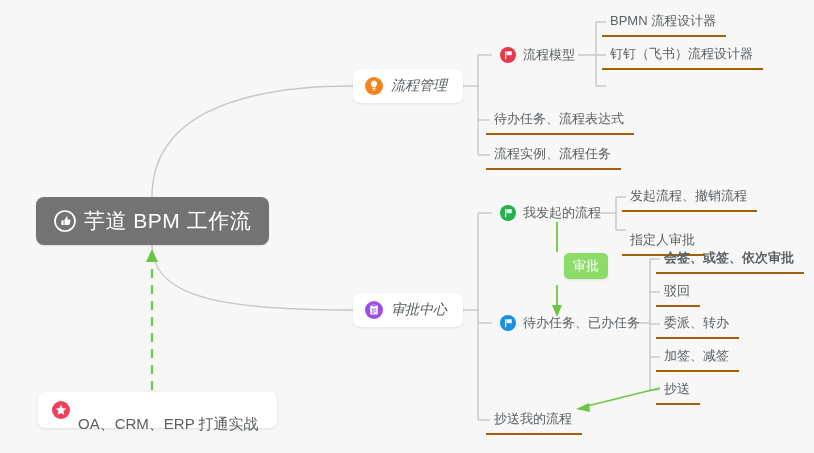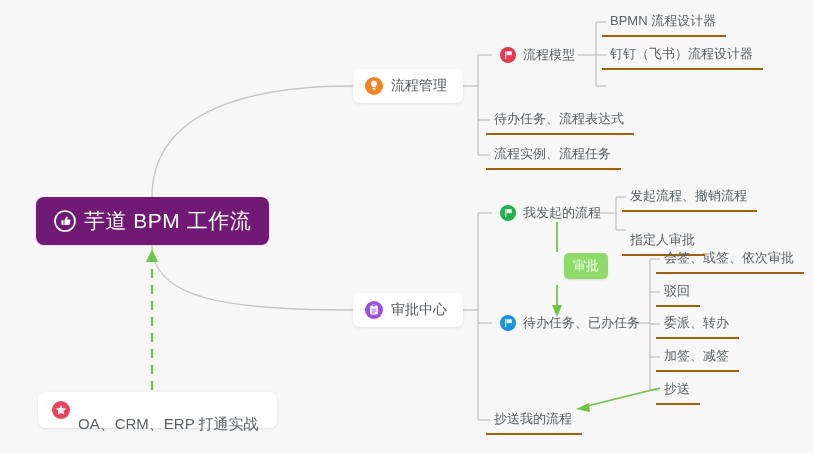--- a/index.html
+++ b/index.html
@@ -29,21 +29,21 @@
   }
   .node {
     position: absolute;
     box-sizing: border-box;
     white-space: nowrap;
     display: flex;
     align-items: center;
   }
   
   .node-root {
-    background: #701a75;
+    background: #737373;
     border-radius: 8px;
     padding: 0 18px;
     height: 48px;
     box-shadow: 0 1px 2px rgba(0,0,0,0.10);
   }
   .node-root .label {
     color: #ffffff;
     font-size: 21px;
     letter-spacing: 0.5px;
   }
@@ -51,20 +51,21 @@
   .node-card {
     background: #ffffff;
     border-radius: 7px;
     height: 34px;
     padding: 0 16px 0 12px;
     box-shadow: 0 1px 3px rgba(0,0,0,0.09);
   }
   .node-card .label {
     color: #555a5e;
     font-size: 14px;
+    font-style: italic;
   }
   
   .node-plain {
     height: 30px;
     padding: 0 10px 0 8px;
     border-bottom: 2px solid #a16207;
   }
   .node-plain.no-rule {
     border-bottom: none;
   }
@@ -259,21 +260,21 @@
     <span class="icon">
       <svg width="16" height="16" viewBox="0 0 16 16">
         <circle cx="8" cy="8" r="8" fill="#1a8fe3"></circle>
         <rect x="5" y="4" width="1.2" height="8.2" rx="0.6" fill="#ffffff"></rect>
         <path d="M6.6 4.3h5.1v3.9H6.6z" fill="#ffffff"></path>
       </svg>
     </span>
     <span class="label">待办任务、已办任务</span>
   </div>
 
-  <div class="node node-plain" style="left:656px; top:244px;">
+  <div class="node node-plain" style="left:656px; top:244px;font-weight:bold;">
     <span class="label">会签、或签、依次审批</span>
   </div>
   <div class="node node-plain" style="left:656px; top:277px;">
     <span class="label">驳回</span>
   </div>
   <div class="node node-plain" style="left:656px; top:309px;">
     <span class="label">委派、转办</span>
   </div>
   <div class="node node-plain" style="left:656px; top:342px;">
     <span class="label">加签、减签</span>

